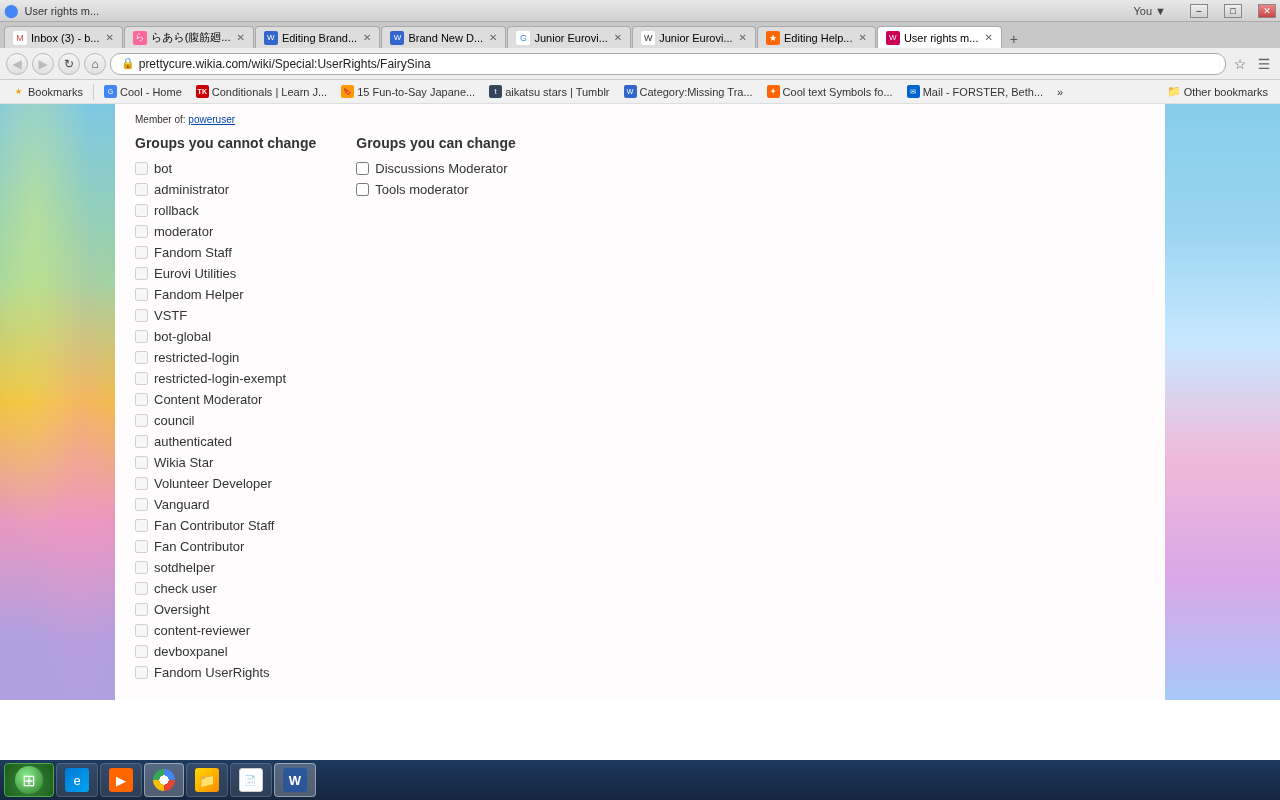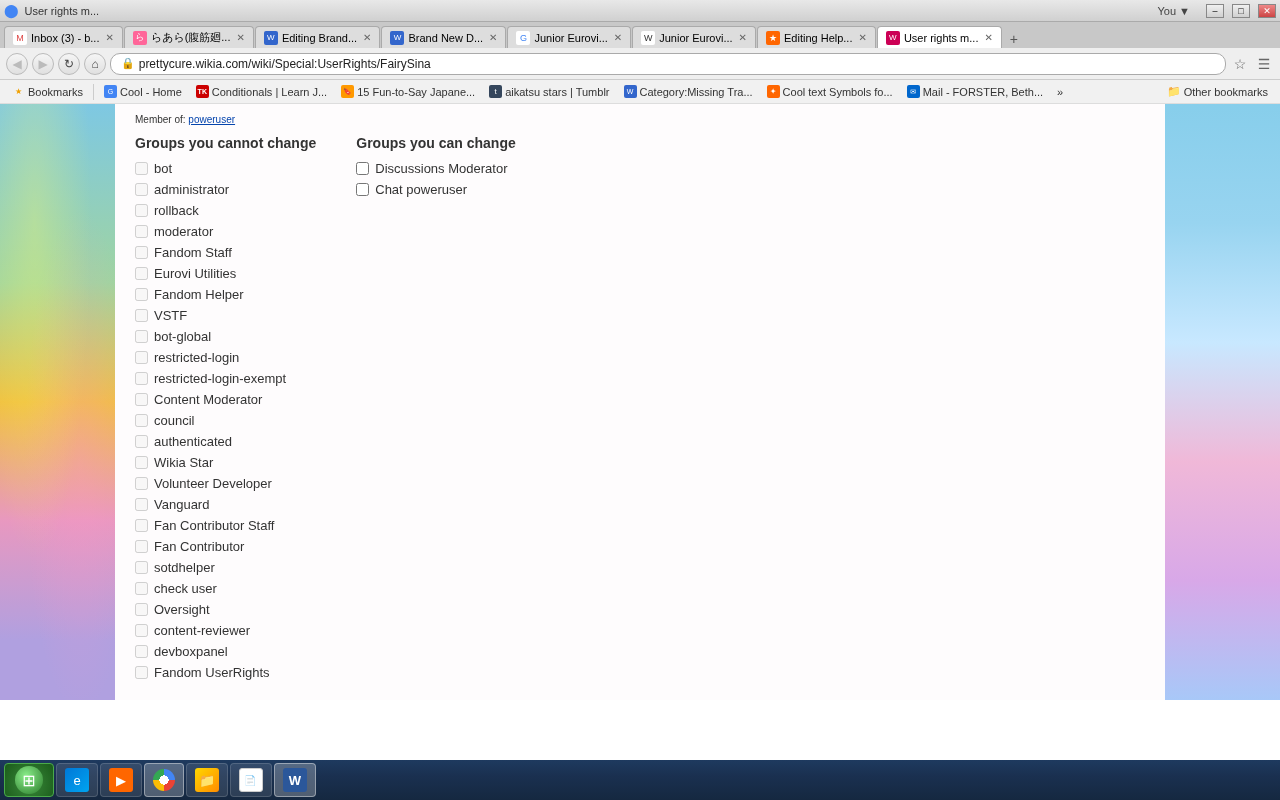--- a/index.html
+++ b/index.html
@@ -11,21 +11,21 @@
       background: linear-gradient(to bottom, #e8e8e8, #d0d0d0);
       display: flex;
       align-items: center;
       padding: 0 4px;
       border-bottom: 1px solid #aaa;
     }
     .title-bar-right {
       margin-left: auto;
       display: flex;
       align-items: center;
-      gap: 8px;
+      gap: 16px;
     }
     .window-btn {
       width: 18px; height: 14px;
       border: 1px solid #888;
       background: linear-gradient(to bottom, #f0f0f0, #d0d0d0);
       font-size: 9px;
       display: flex; align-items: center; justify-content: center;
       cursor: pointer;
     }
 
@@ -611,21 +611,21 @@
         </div>
 
         <div class="groups-column">
           <h3>Groups you can change</h3>
           <div class="group-item can-change">
             <input type="checkbox" style="">
             <span>Discussions Moderator</span>
           </div>
           <div class="group-item can-change">
             <input type="checkbox" style="">
-            <span>Chat poweruser</span>
+            <span>Tools moderator</span>
           </div>
         </div>
       </div>
     </div>
   </div>
 
   <div class="right-strip"></div>
 </div>
 
 <div class="taskbar">

